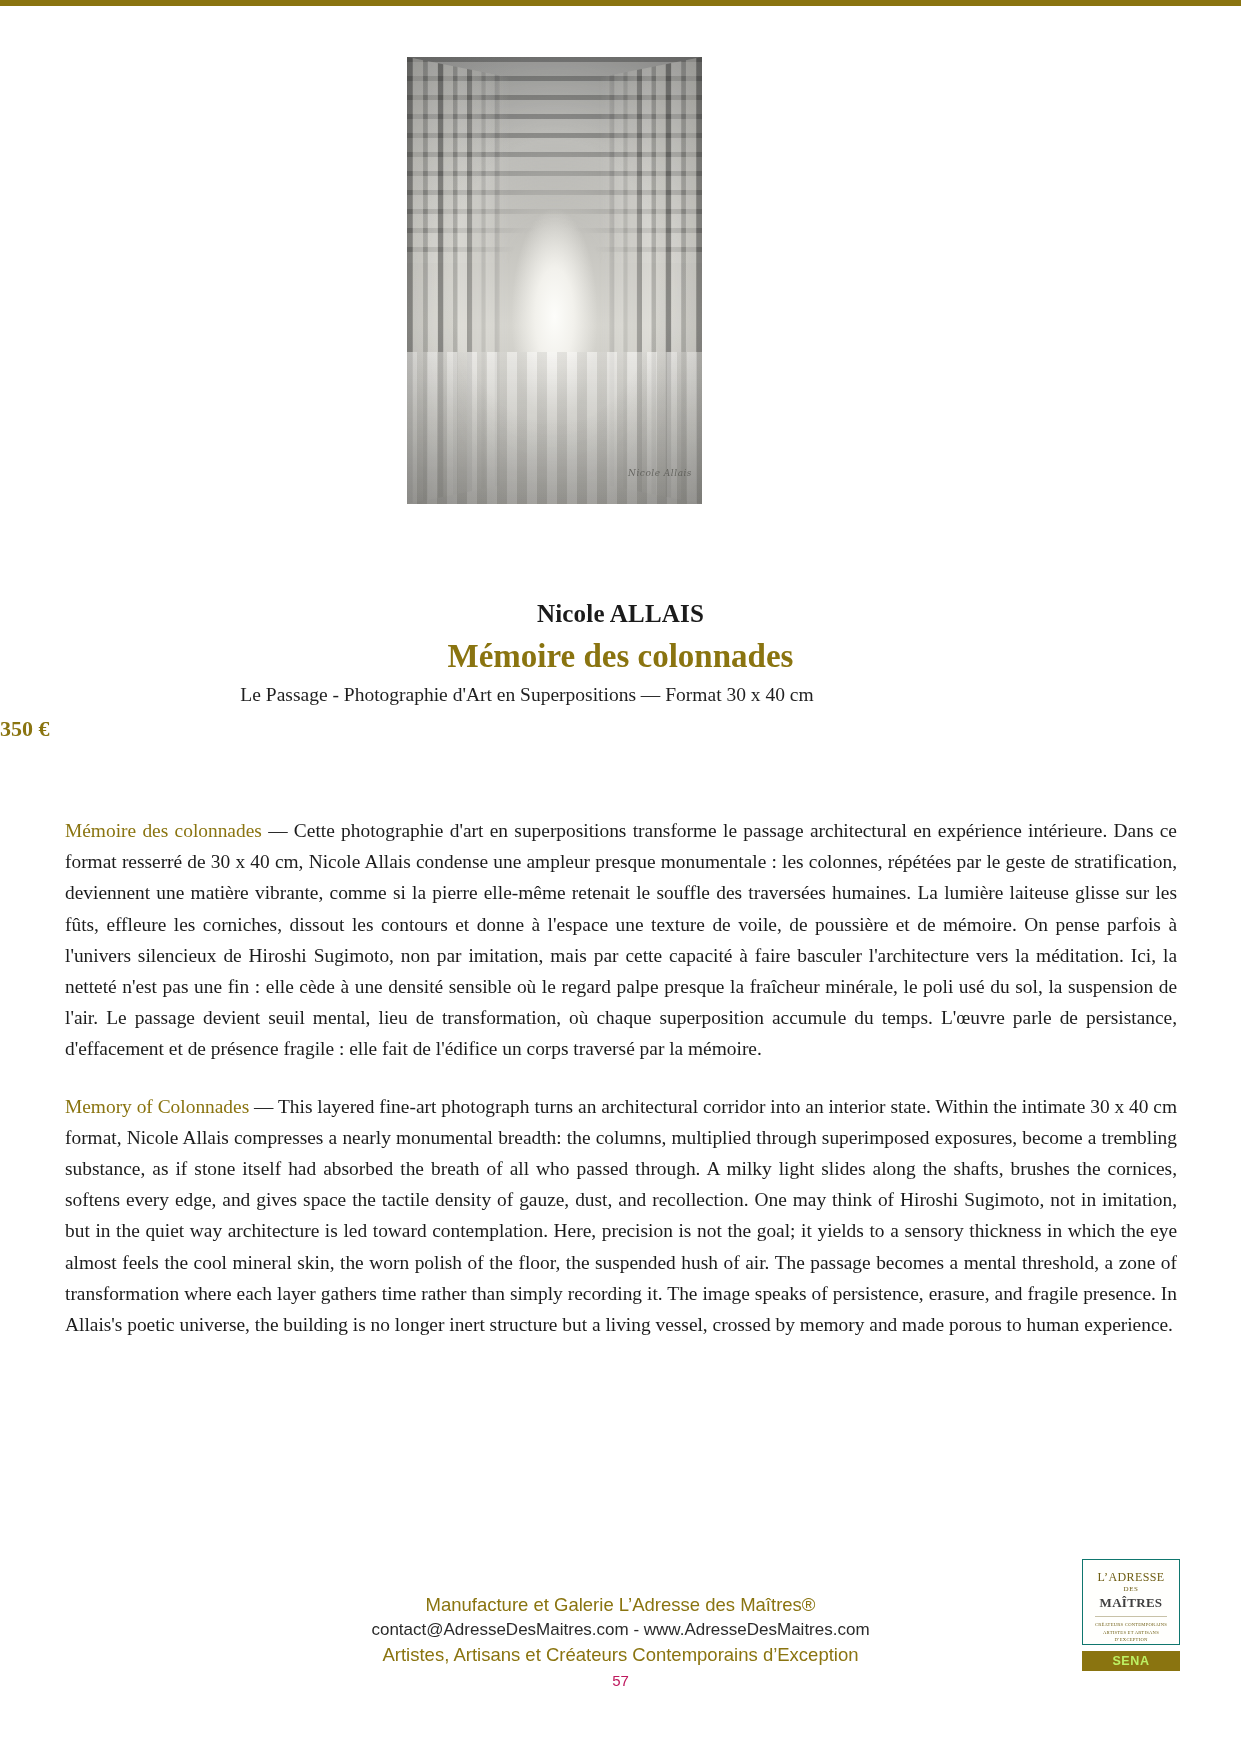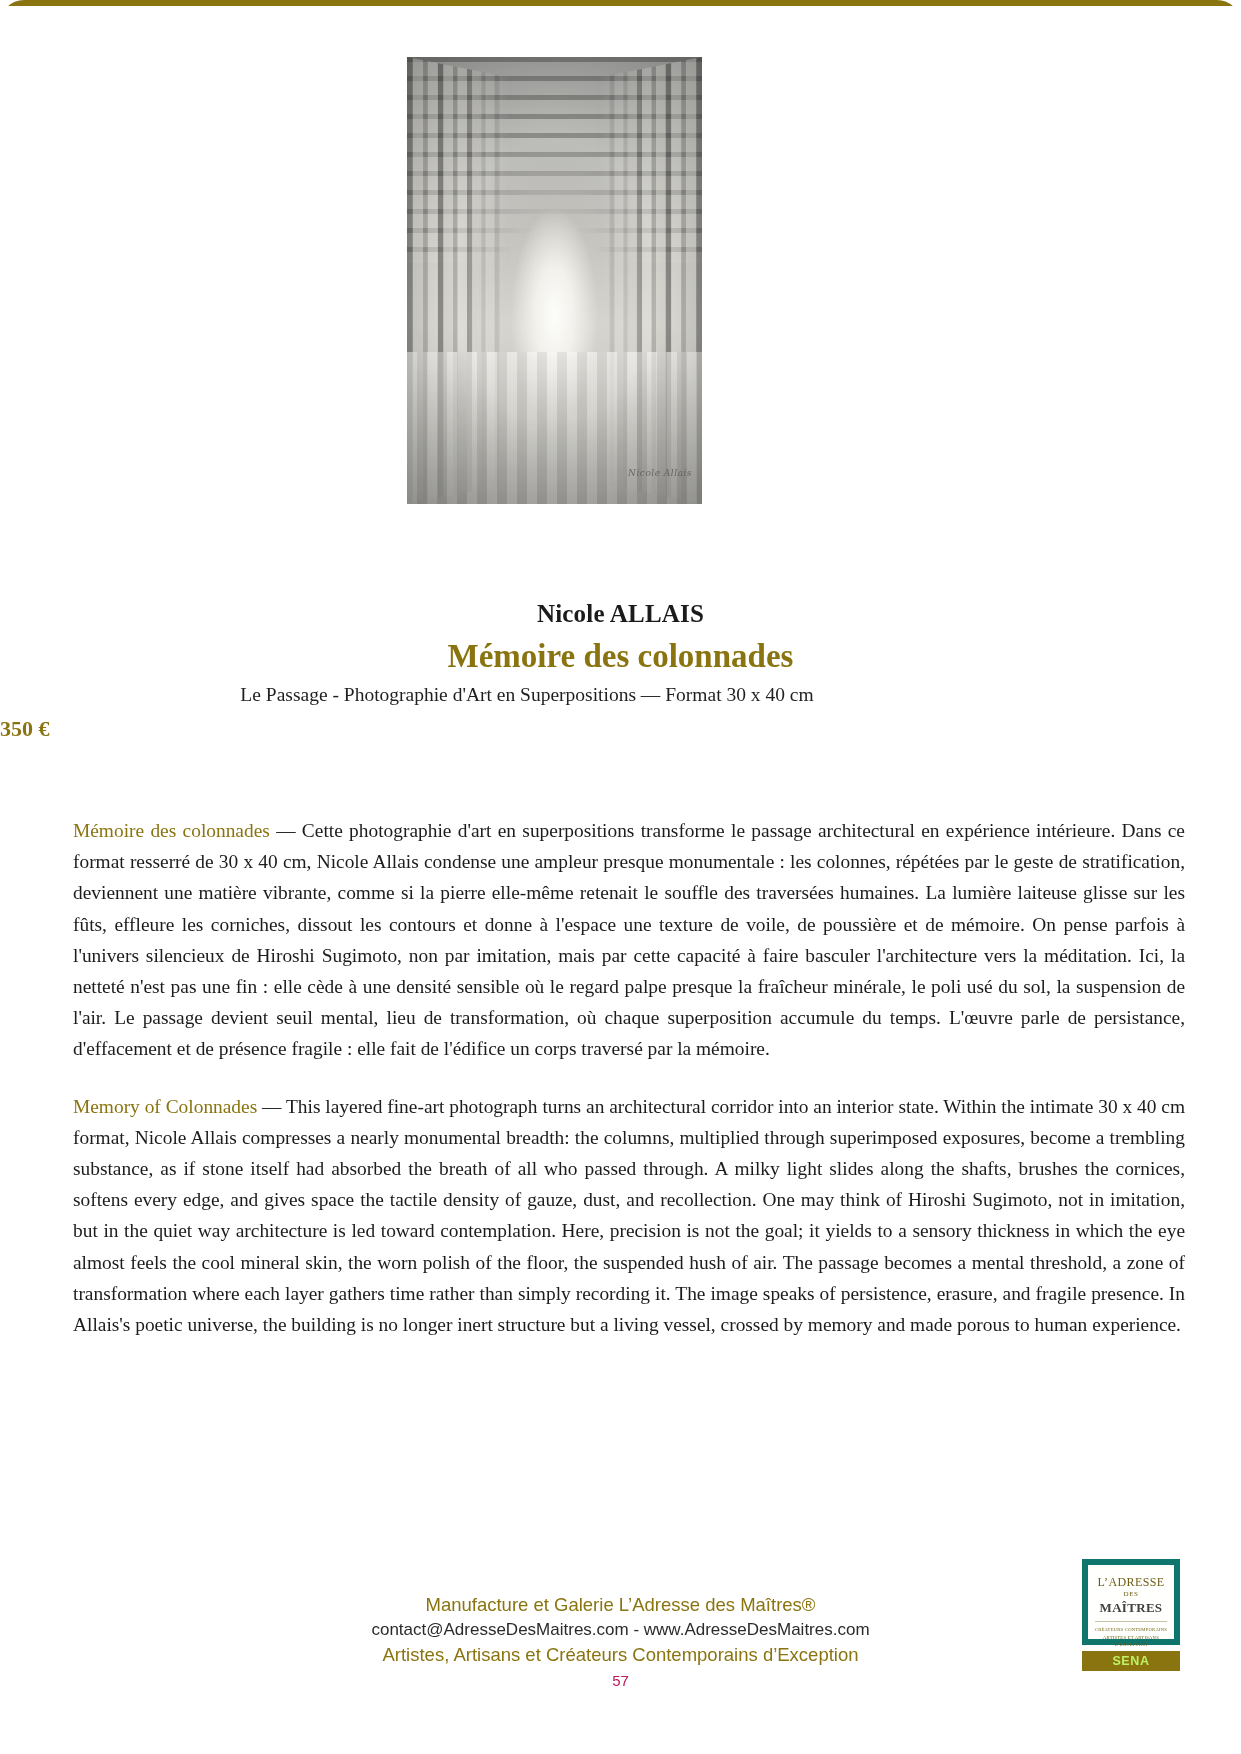--- a/index.html
+++ b/index.html
@@ -7,21 +7,20 @@
     padding: 0;
     background: #ffffff;
   }
   .page {
     position: relative;
     width: 1241px;
     height: 1754px;
     background: #ffffff;
     overflow: hidden;
     font-family: "Liberation Serif", "DejaVu Serif", serif;
-    border-radius: 24px;
   }
   .top-rule {
     position: absolute;
     top: 0; left: 0;
     width: 1241px;
     height: 6px;
     background: #8a7410;
   }
 
   
@@ -146,21 +145,21 @@
     top: 716px; left: 0; width: 1241px;
     font-weight: bold;
     font-size: 22px;
     color: #8a7410;
   }
 
   
   .body-block {
     position: absolute;
     top: 815px;
-    left: 73px;
+    left: 65px;
     width: 1112px;
   }
   .para {
     font-size: 19.4px;
     line-height: 31.2px;
     color: #1c1c1c;
     text-align: justify;
     margin: 0 0 26px 0;
     hyphens: none;
   }
@@ -198,21 +197,21 @@
   
   .logo-block {
     position: absolute;
     left: 1082px;
     top: 1559px;
     width: 100px;
   }
   .logo-card {
     width: 98px;
     height: 86px;
-    border: 6px solid #0f766e;
+    border: 1px solid #0f766e;
     background: #fffffd;
     box-sizing: border-box;
     padding-top: 10px;
     text-align: center;
     font-family: "Liberation Serif", "DejaVu Serif", serif;
   }
   .logo-l1 {
     font-size: 12px;
     color: #6e5d13;
     letter-spacing: .4px;

